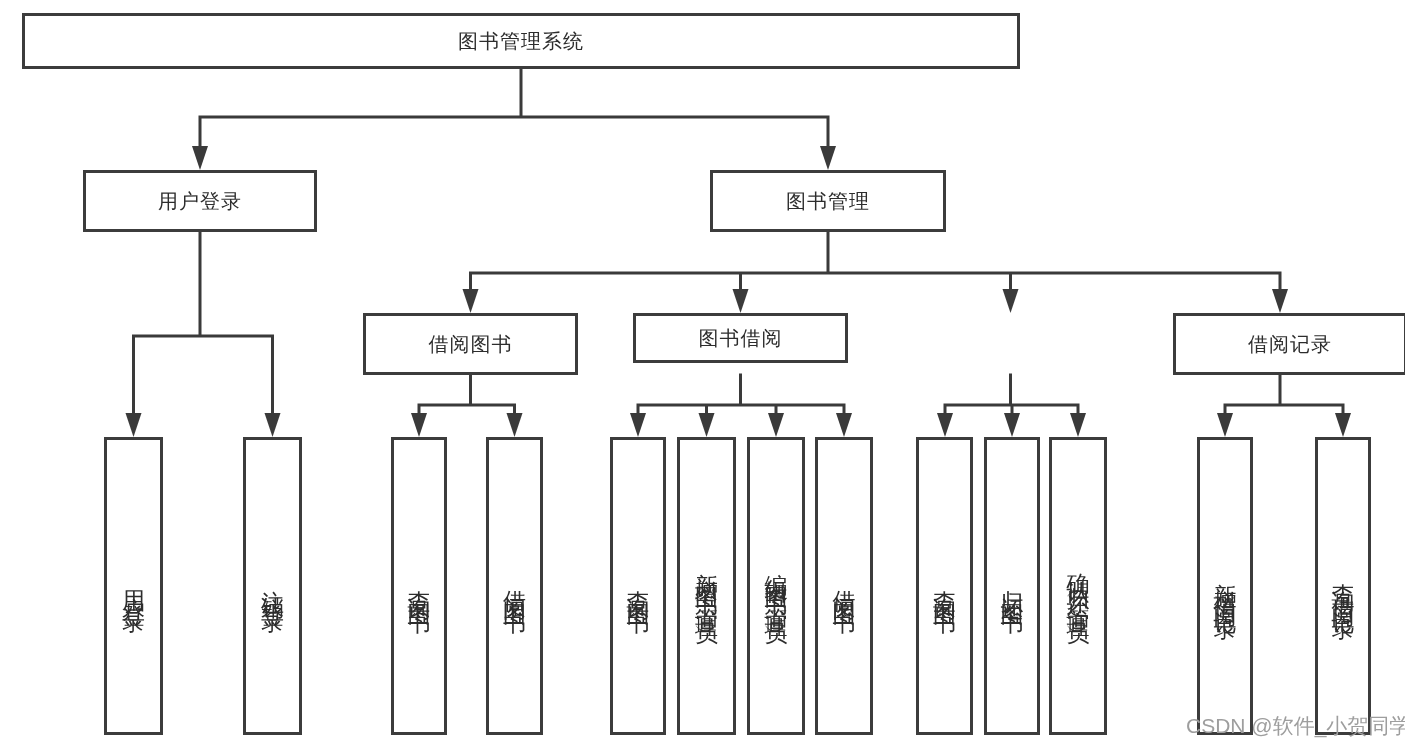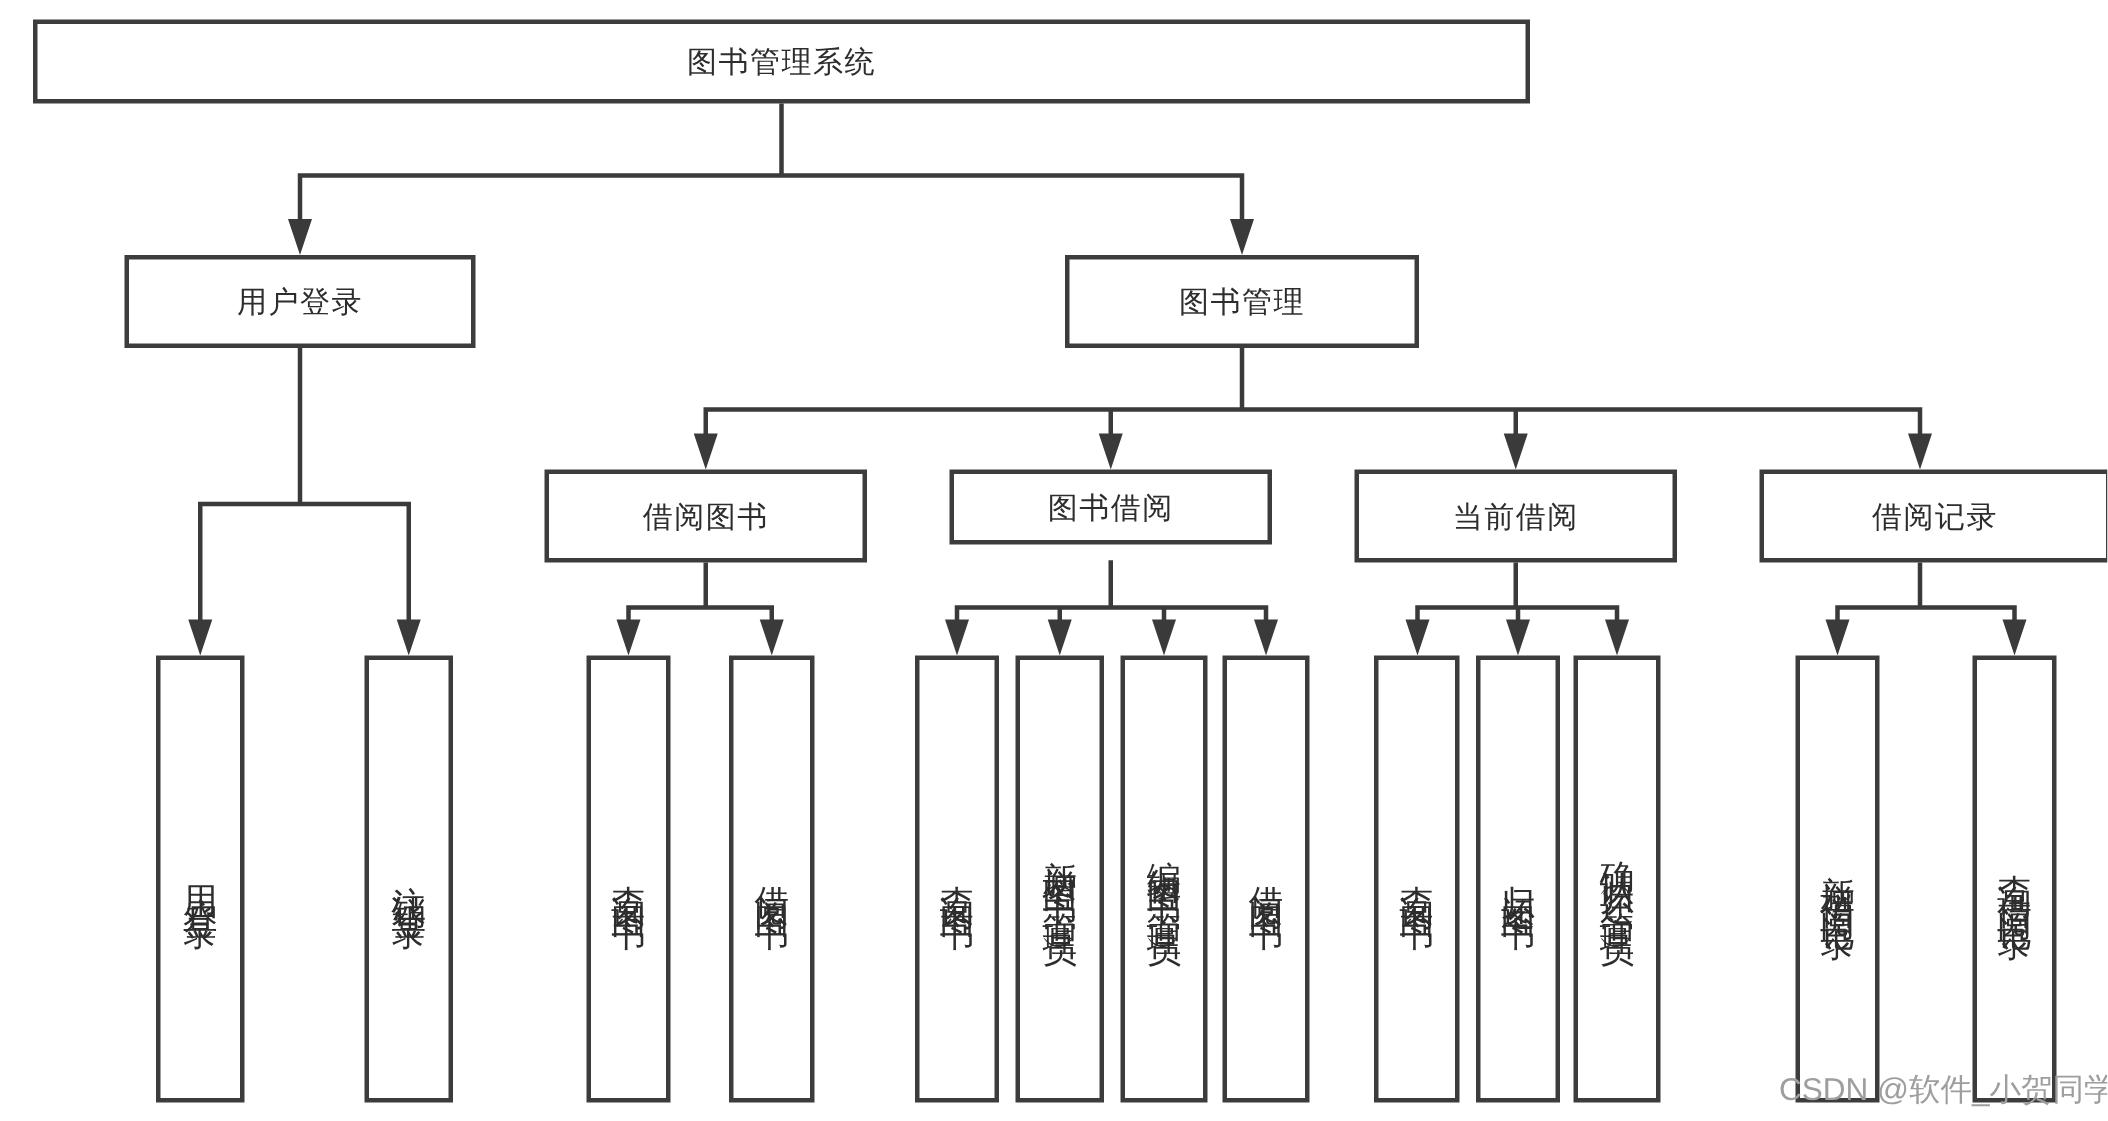--- a/index.html
+++ b/index.html
@@ -107,23 +107,20 @@
   <div class="node hnode" style="left:710px; top:170px; width:236px; height:62px;">
     <span>图书管理</span>
   </div>
 
   <div class="node hnode" style="left:363px; top:313px; width:215px; height:62px;">
     <span>借阅图书</span>
   </div>
   <div class="node hnode" style="left:633px; top:313px; width:215px; height:50px;">
     <span>图书借阅</span>
   </div>
-  <div class="node hnode" style="left:903px; top:313px; width:215px; height:62px;">
-    <span>当前借阅</span>
-  </div>
   <div class="node hnode" style="left:1173px; top:313px; width:234px; height:62px;">
     <span>借阅记录</span>
   </div>
 
   <div class="node leaf" style="left:104px; width:59px;">
     <span class="vtext">用户登录</span>
   </div>
   <div class="node leaf" style="left:243px; width:59px;">
     <span class="vtext">注销登录</span>
   </div>

